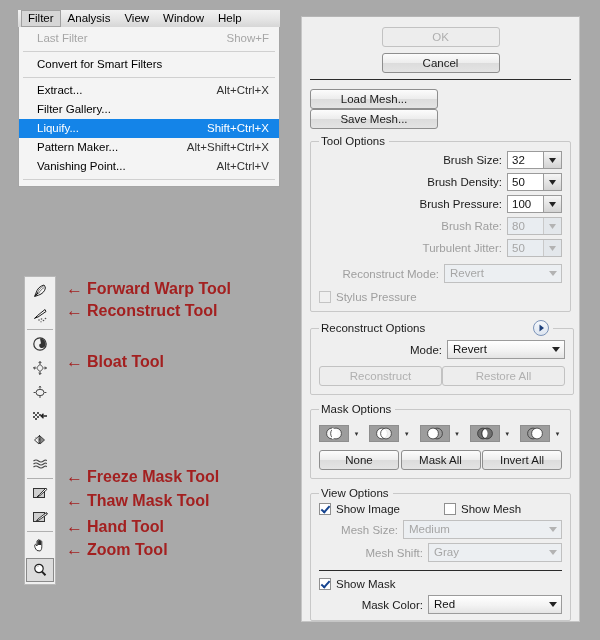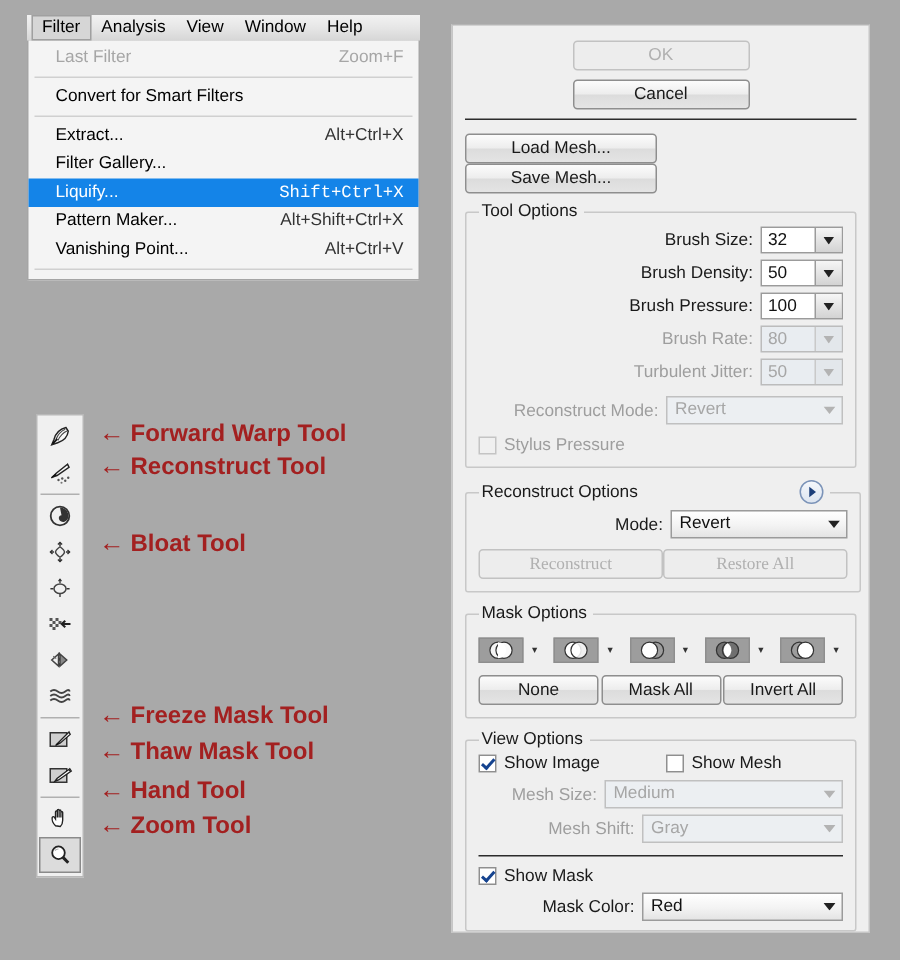--- a/index.html
+++ b/index.html
@@ -41,21 +41,21 @@
   }
   .mi{
     display:flex;justify-content:space-between;
     padding:2px 10px 2px 18px;
     font-size:11.5px;line-height:15px;
     white-space:nowrap;
   }
   .mi .sc{color:#333;padding-left:28px;}
   .mi.disabled,.mi.disabled .sc{color:#a6a6a6;}
   .mi.sel{background:#1484e8;color:#fff;}
-  .mi.sel .sc{color:#fff;font-family:Liberation Mono, monospace;}
+  .mi.sel .sc{color:#fff;}
   .msep{height:1px;background:#d0d0d0;margin:3px 4px;}
 
   
   #tool-palette{
     position:absolute;left:24px;top:276px;
     width:30px;
     background:#f0f0f0;
     border:1px solid #b8b8b8;
     padding:2px 0 2px 0;
   }
@@ -181,38 +181,38 @@
   .maskbtns{display:flex;justify-content:space-between;}
   .maskbtns .btn{width:80px;}
 
   .circleexp{
     width:14px;height:14px;border-radius:50%;
     border:1px solid #7b93b8;
     background:linear-gradient(to bottom,#f4f7fb,#dde5f0);
     display:flex;align-items:center;justify-content:center;
     margin-left:6px;
   }
-  .reconbtns{display:flex;justify-content:space-between;margin-top:7px;font-family:Liberation Serif, serif;}
+  .reconbtns{display:flex;justify-content:space-between;margin-top:7px;}
   .reconbtns .btn{width:123px;}
 </style>
 </head>
 <body>
 
 <div id="menu-root">
   <div class="menubar">
     <div class="menubar-item active"><span>Filter</span></div>
     <div class="menubar-item"><span>Analysis</span></div>
     <div class="menubar-item"><span>View</span></div>
     <div class="menubar-item"><span>Window</span></div>
     <div class="menubar-item"><span>Help</span></div>
   </div>
   <div class="menupanel">
     <div class="mi disabled">
       <span>Last Filter</span>
-      <span class="sc">Zoom+F</span>
+      <span class="sc">Show+F</span>
     </div>
     <div class="msep"></div>
     <div class="mi">
       <span>Convert for Smart Filters</span>
       <span class="sc"></span>
     </div>
     <div class="msep"></div>
     <div class="mi">
       <span>Extract...</span>
       <span class="sc">Alt+Ctrl+X</span>

